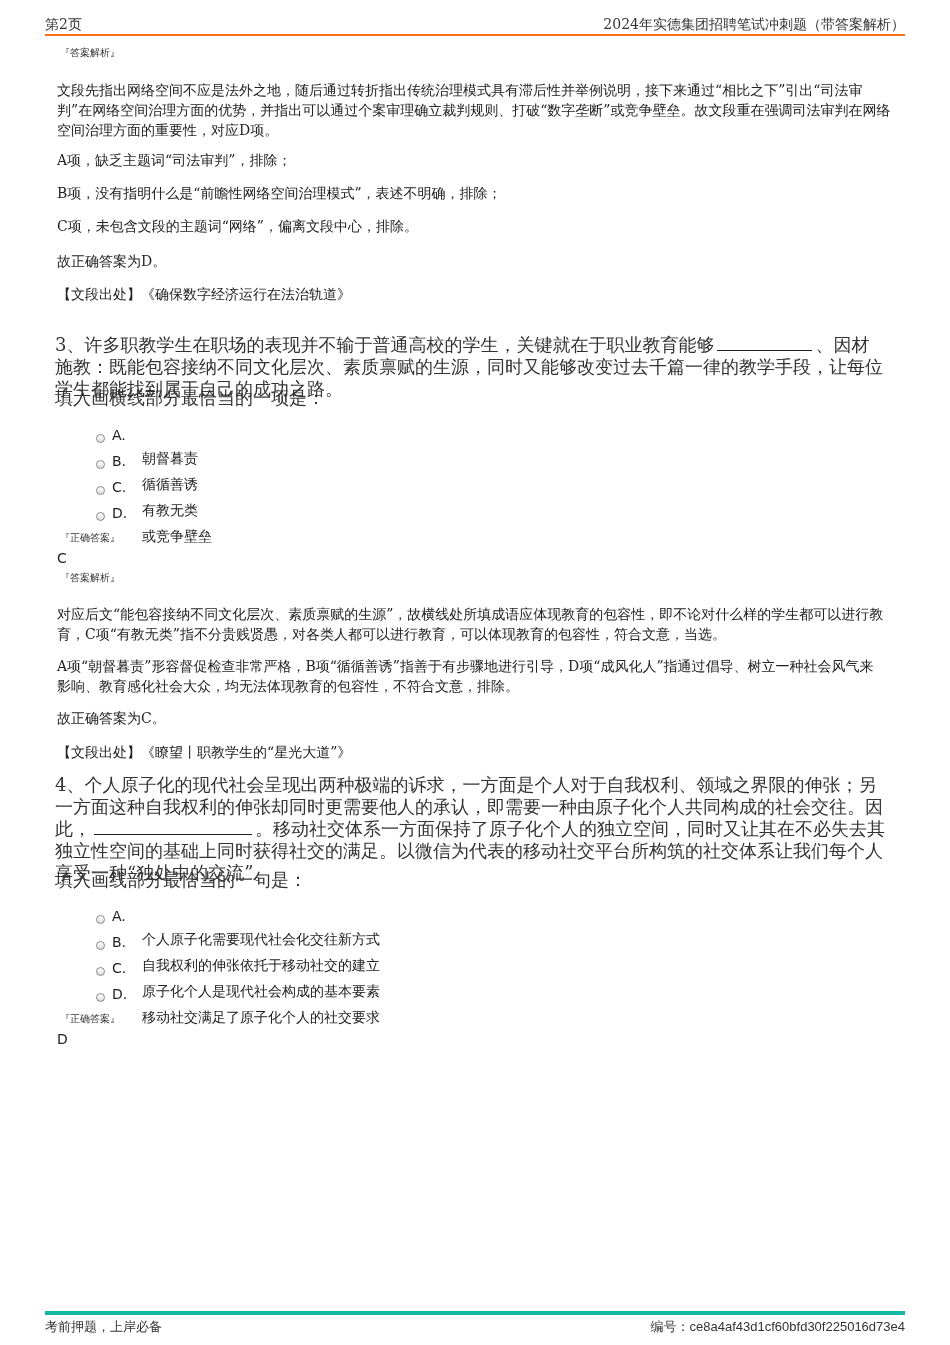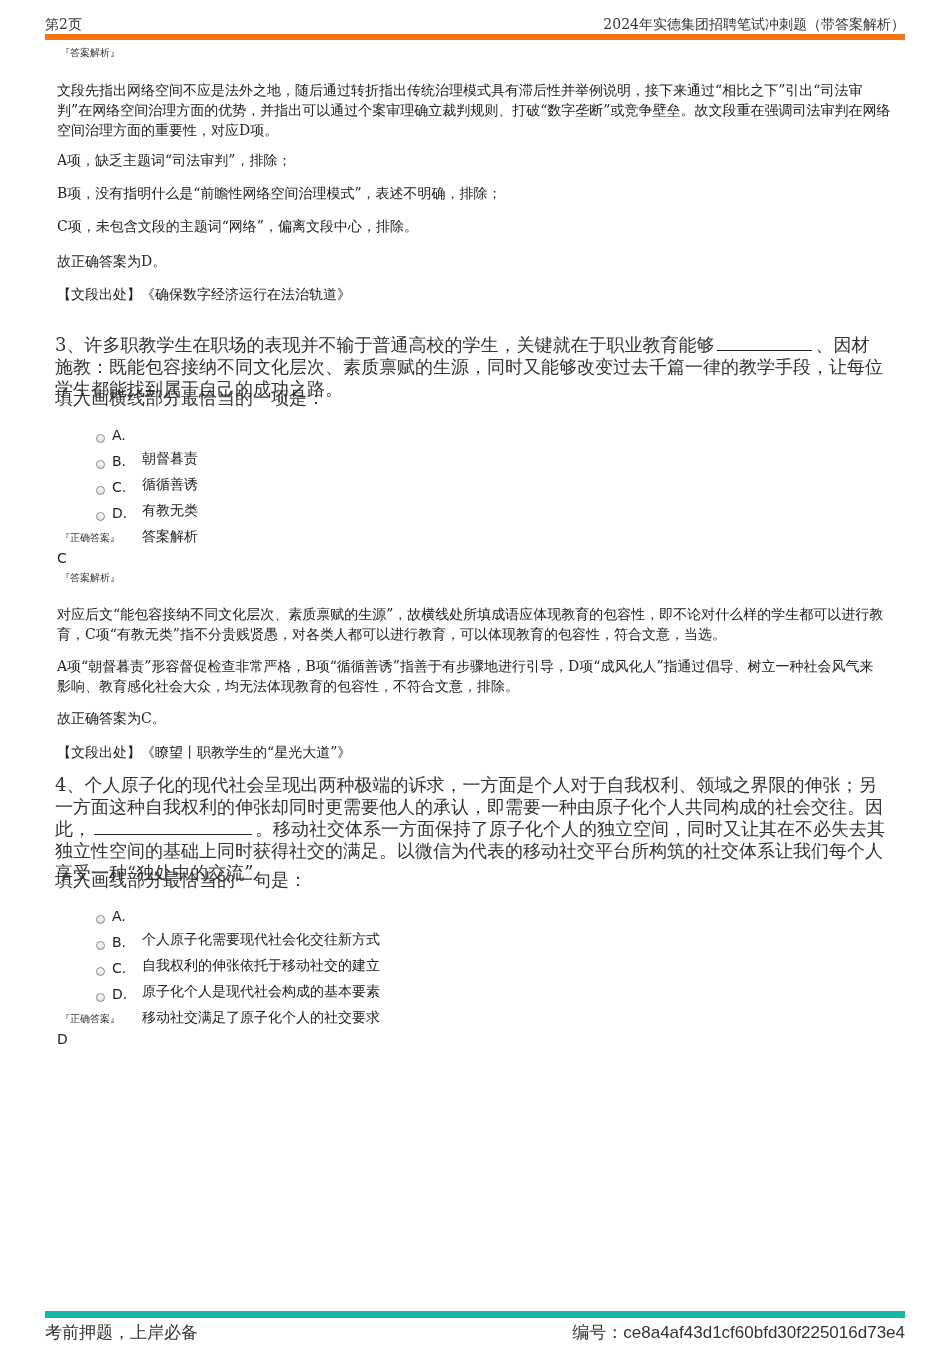--- a/index.html
+++ b/index.html
@@ -3,31 +3,31 @@
   <meta charset="utf-8">
   <style>
     html, body { margin: 0; padding: 0; background: #ffffff; }
     body {
       width: 950px; height: 1345px; position: relative; overflow: hidden;
       font-family: "DejaVu Sans", "Liberation Sans", sans-serif;
       color: #222; font-size: 14px;
     }
     .header {
       position: absolute; left: 45px; right: 45px; top: 14px; height: 20px;
-      border-bottom: 6px solid #f97316;
+      border-bottom: 2px solid #f97316;
       font-family: "Liberation Sans", "DejaVu Sans", sans-serif;
       font-size: 14px; color: #333;
     }
     .header .left { position: absolute; left: 0; top: 2px; }
     .header .right { position: absolute; right: 0; top: 2px; text-align: right; }
     .footer {
       position: absolute; left: 45px; right: 45px; top: 1311px; height: 24px;
-      border-top: 7px solid #14b8a6;
+      border-top: 4px solid #14b8a6;
       font-family: "Liberation Sans", "DejaVu Sans", sans-serif;
-      font-size: 17px; color: #333;
+      font-size: 13px; color: #333;
     }
     .footer .left { position: absolute; left: 0; top: 3px; }
     .footer .right { position: absolute; right: 0; top: 3px; }
     .blk { position: absolute; left: 57px; width: 840px; }
     .serif { font-family: "DejaVu Serif", "Liberation Serif", serif; }
     .lbl { font-size: 10px; color: #333; }
     .para { font-size: 14px; line-height: 20px; color: #222; }
     .small { font-size: 18px; line-height: 22px; color: #333; }
     .blank {
       display: inline-block; border-bottom: 1px solid #222; height: 12px;
@@ -75,21 +75,21 @@
   <span class="txt">循循善诱</span>
 </div>
 <div class="opt" style="top:476px;">
   <span class="radio"></span>
   <span class="key">C.</span>
   <span class="txt">有教无类</span>
 </div>
 <div class="opt" style="top:502px;">
   <span class="radio"></span>
   <span class="key">D.</span>
-  <span class="txt">答案解析</span>
+  <span class="txt">或竞争壁垒</span>
 </div>
 
 <div class="blk lbl serif" style="top:531px;left:60px;">『正确答案』</div>
 <div class="ans" style="top:550px;">C</div>
 <div class="blk lbl serif" style="top:571px;left:60px;">『答案解析』</div>
 <div class="blk para serif" style="top:604px;width:830px;">对应后文“能包容接纳不同文化层次、素质禀赋的生源”，故横线处所填成语应体现教育的包容性，即不论对什么样的学生都可以进行教育，C项“有教无类”指不分贵贱贤愚，对各类人都可以进行教育，可以体现教育的包容性，符合文意，当选。</div>
 <div class="blk para serif" style="top:656px;width:830px;">A项“朝督暮责”形容督促检查非常严格，B项“循循善诱”指善于有步骤地进行引导，D项“成风化人”指通过倡导、树立一种社会风气来影响、教育感化社会大众，均无法体现教育的包容性，不符合文意，排除。</div>
 <div class="blk para serif" style="top:708px;">故正确答案为C。</div>
 <div class="blk para serif" style="top:742px;">【文段出处】《瞭望丨职教学生的“星光大道”》</div>
 

